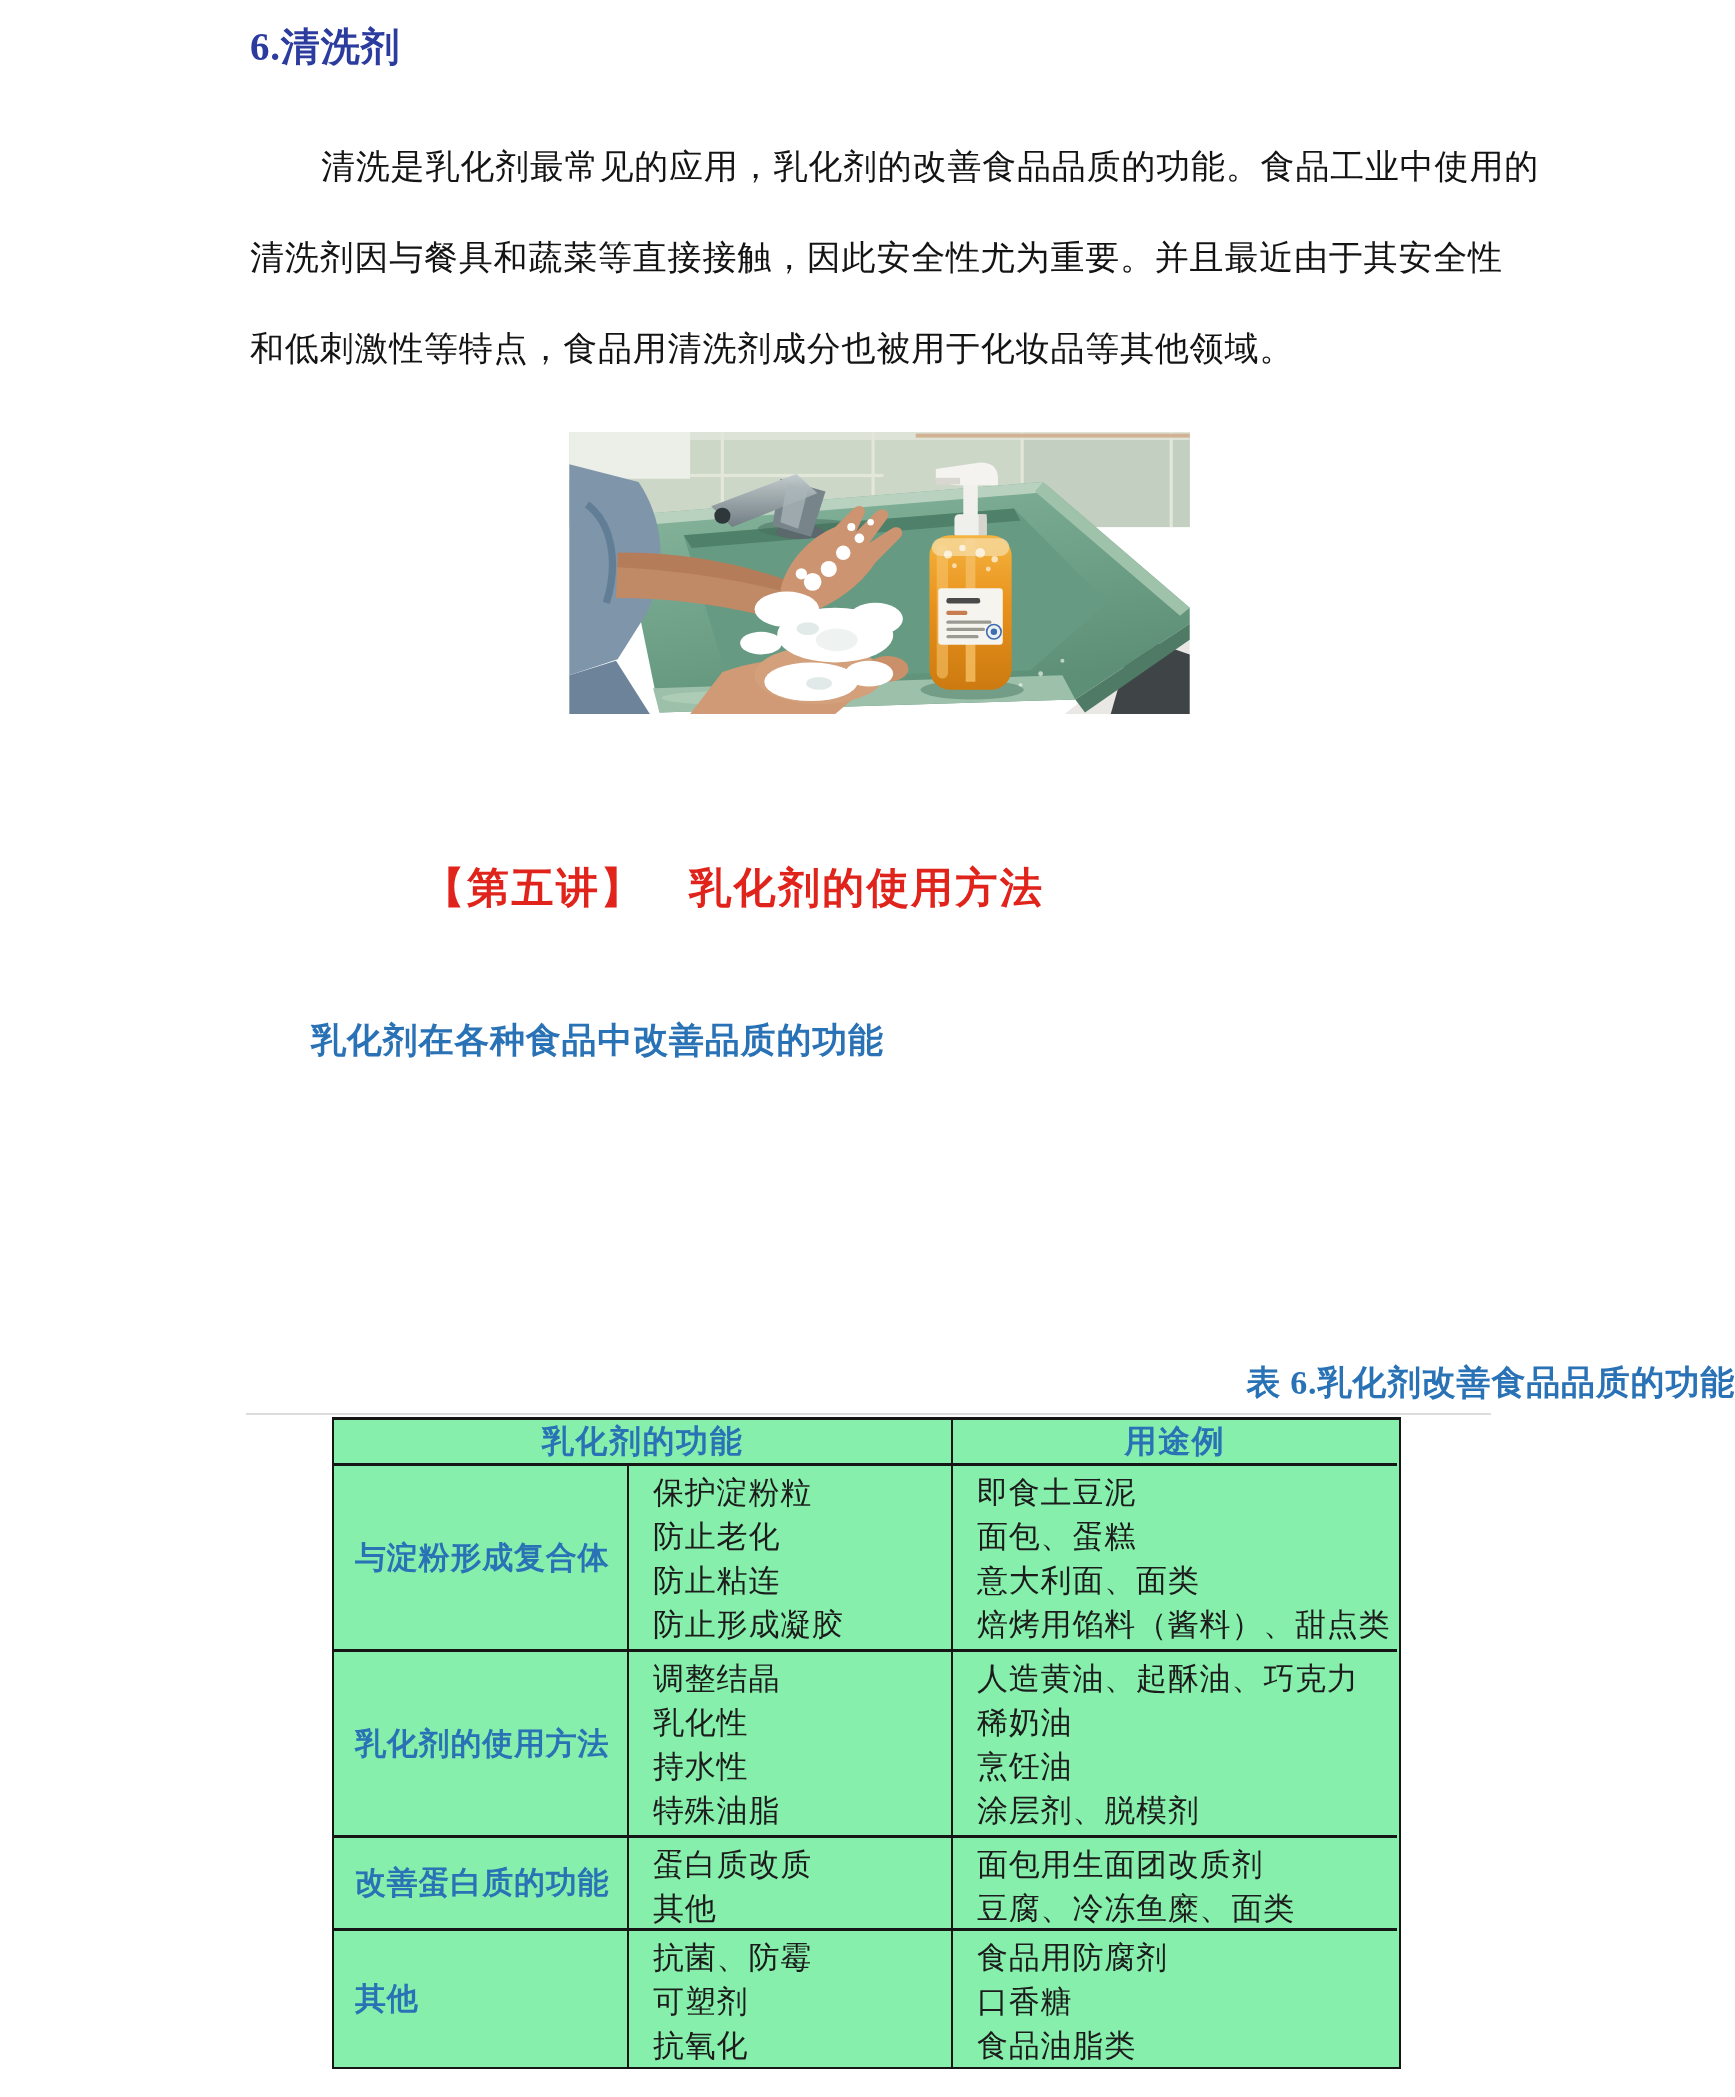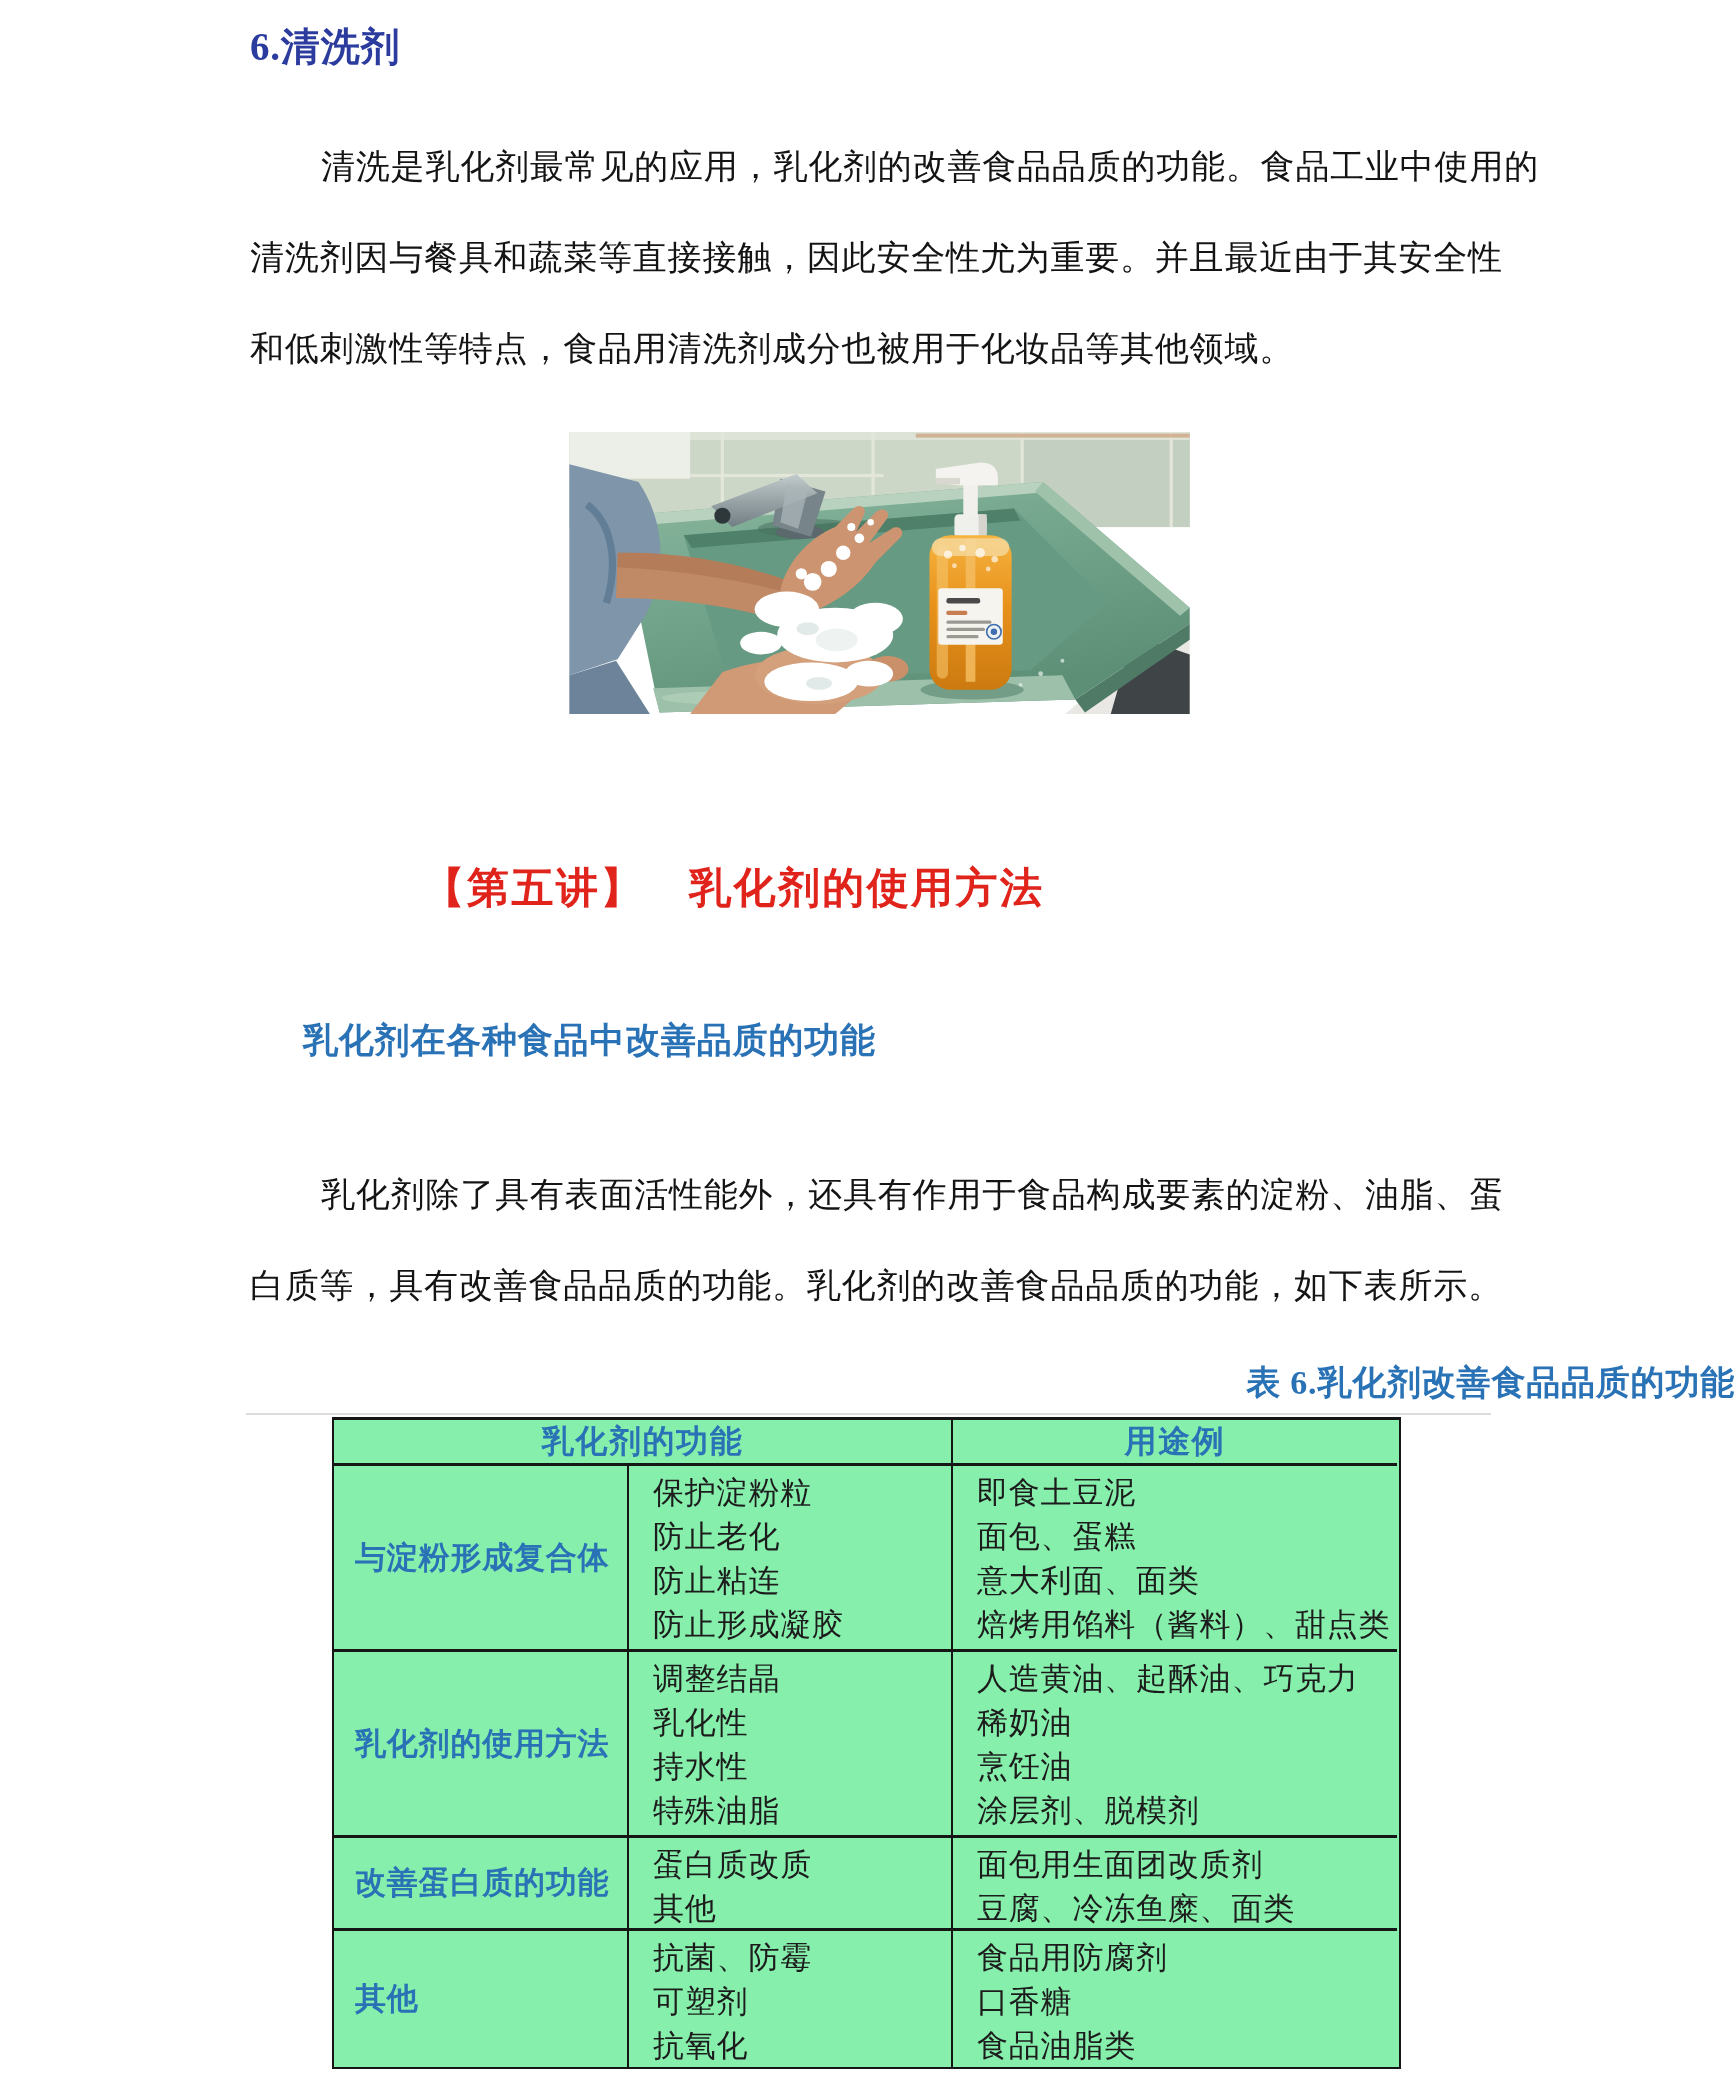--- a/index.html
+++ b/index.html
@@ -21,21 +21,21 @@
     line-height:48px;
   }
   .lecture-heading{
     left:0; top:862px; width:1467px;
     text-align:center;
     font-size:42px; font-weight:bold;
     color:#e0241c; letter-spacing:2.4px;
     line-height:52px;
   }
   .sub-heading{
-    left:303px; top:1016px;
+    left:311px; top:1016px;
     font-size:35px; font-weight:bold;
     color:#2a72b6; letter-spacing:0.8px;
     line-height:50px;
   }
   .table-caption{
     left:0; top:1360px; width:1735px;
     text-align:right;
     font-size:34px; font-weight:bold;
     color:#2a72b6; letter-spacing:0.8px;
     line-height:45px;
@@ -217,24 +217,20 @@
           <circle cx="527" cy="248" r="4" fill="#3f6fae"></circle>
         </g>
       </g>
     </svg>
   </div>
 
   <div class="abs lecture-heading">【第五讲】　乳化剂的使用方法</div>
 
   <div class="abs sub-heading">乳化剂在各种食品中改善品质的功能</div>
 
-  <div class="abs para p2">
-    <div class="pline indent">乳化剂除了具有表面活性能外，还具有作用于食品构成要素的淀粉、油脂、蛋</div>
-    <div class="pline">白质等，具有改善食品品质的功能。乳化剂的改善食品品质的功能，如下表所示。</div>
-  </div>
 
   <div class="abs table-caption">表 6.乳化剂改善食品品质的功能</div>
 
   <div class="abs hairline"></div>
 
   <div class="abs ftable">
     <div class="cell th span2 hr0">乳化剂的功能</div>
     <div class="cell th c3 hr0">用途例</div>
 
     <div class="cell fn c2 r1">保护淀粉粒

